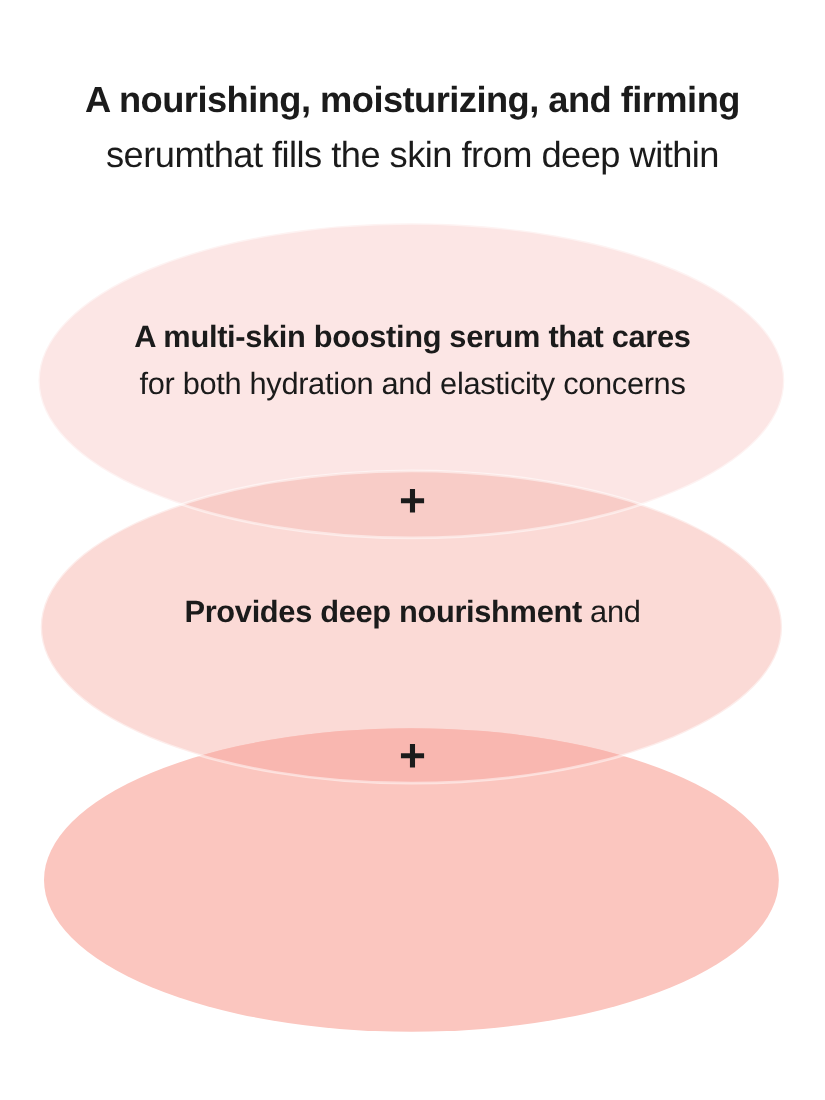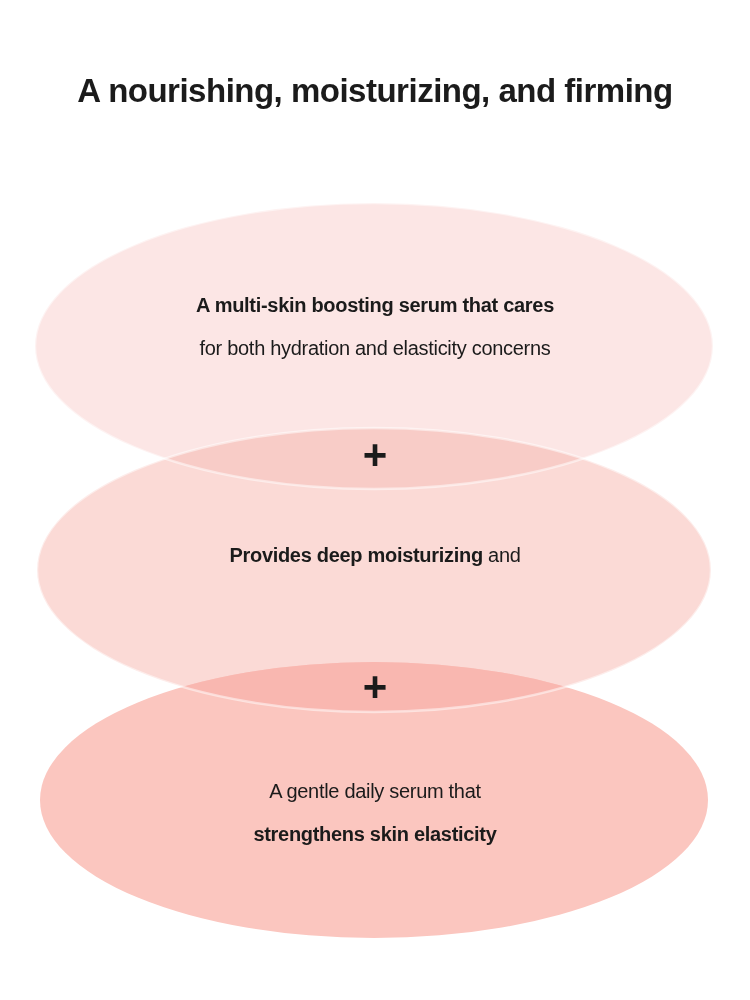--- a/index.html
+++ b/index.html
@@ -13,21 +13,21 @@
     color: #1b1b1b;
     border-radius: 25px;
   }
   .venn-svg { position: absolute; left: 0; top: 0; }
   .abs { position: absolute; left: 0; width: 750px; text-align: center; }
 
   .title-block { top: 66px; font-size: 33px; line-height: 50px; letter-spacing: -0.5px; }
   .title-line-1 { font-weight: bold; }
   .title-line-2 { font-weight: normal; }
 
-  .bubble-text { font-size: 20px; line-height: 43px; letter-spacing: -0.3px; }
+  .bubble-text { font-size: 28px; line-height: 43px; letter-spacing: -0.3px; }
   .bubble-1-text { top: 284px; }
   .bubble-2-text { top: 534px; }
   .bubble-3-text { top: 770px; }
   .seg-bold { font-weight: bold; }
   .seg-regular { font-weight: normal; text-align: right; }
 
   .plus-sep { font-size: 42px; font-weight: bold; line-height: 44px; }
   .plus-1 { top: 433px; }
   .plus-2 { top: 665px; }
 </style>
@@ -56,43 +56,36 @@
 
     <ellipse cx="374" cy="800" rx="334" ry="138" fill="#fbc6bf"></ellipse>
 
     <ellipse cx="374" cy="800" rx="334" ry="138" clip-path="url(#clip-e2)" fill="#f9b7b0"></ellipse>
 
     <ellipse cx="374" cy="570" rx="337" ry="142" fill="none" stroke-width="2.5" stroke="rgba(255,255,255,0.5)"></ellipse>
   </svg>
 
   <div class="abs title-block">
     <div class="title-line-1">A nourishing, moisturizing, and firming</div>
+    <div class="title-line-2">serumthat fills the skin from deep within</div>
   </div>
 
   <div class="abs bubble-text bubble-1-text">
     <div>
       <span class="seg-bold">A multi-skin boosting serum that cares</span>
     </div>
     <div>
       <span class="seg-regular">for both hydration and elasticity concerns</span>
     </div>
   </div>
 
   <div class="abs plus-sep plus-1">+</div>
 
   <div class="abs bubble-text bubble-2-text">
     <div>
-      <span class="seg-bold">Provides deep moisturizing</span><span class="seg-regular"> and</span>
+      <span class="seg-bold">Provides deep nourishment</span><span class="seg-regular"> and</span>
     </div>
   </div>
 
   <div class="abs plus-sep plus-2">+</div>
 
-  <div class="abs bubble-text bubble-3-text">
-    <div>
-      <span class="seg-regular">A gentle daily serum that</span>
-    </div>
-    <div>
-      <span class="seg-bold">strengthens skin elasticity</span>
-    </div>
-  </div>
 
 </div>
 
 </body></html>

